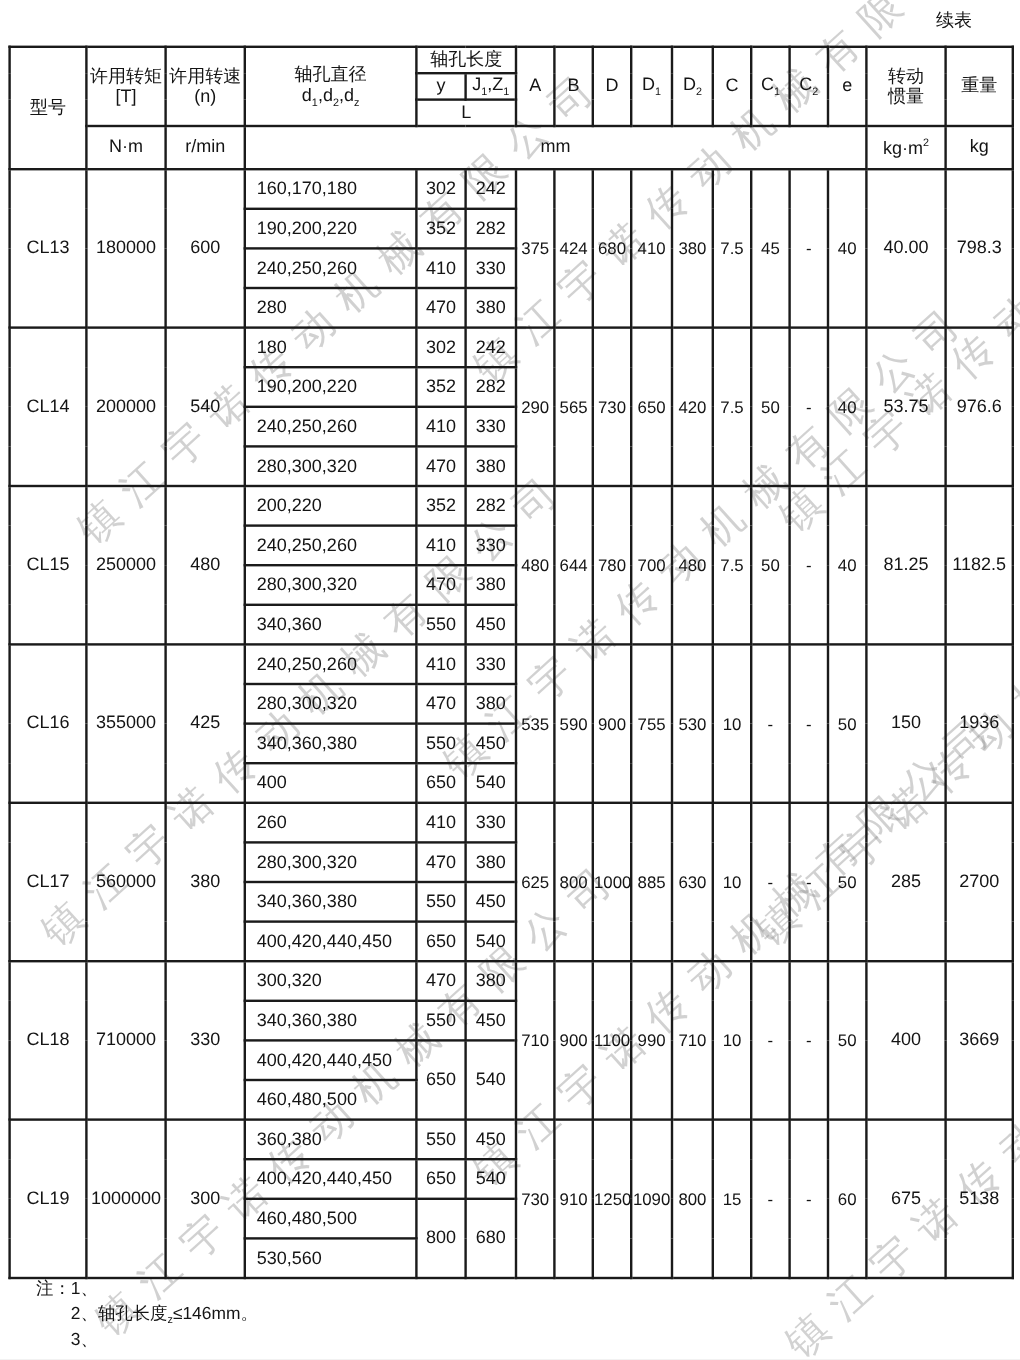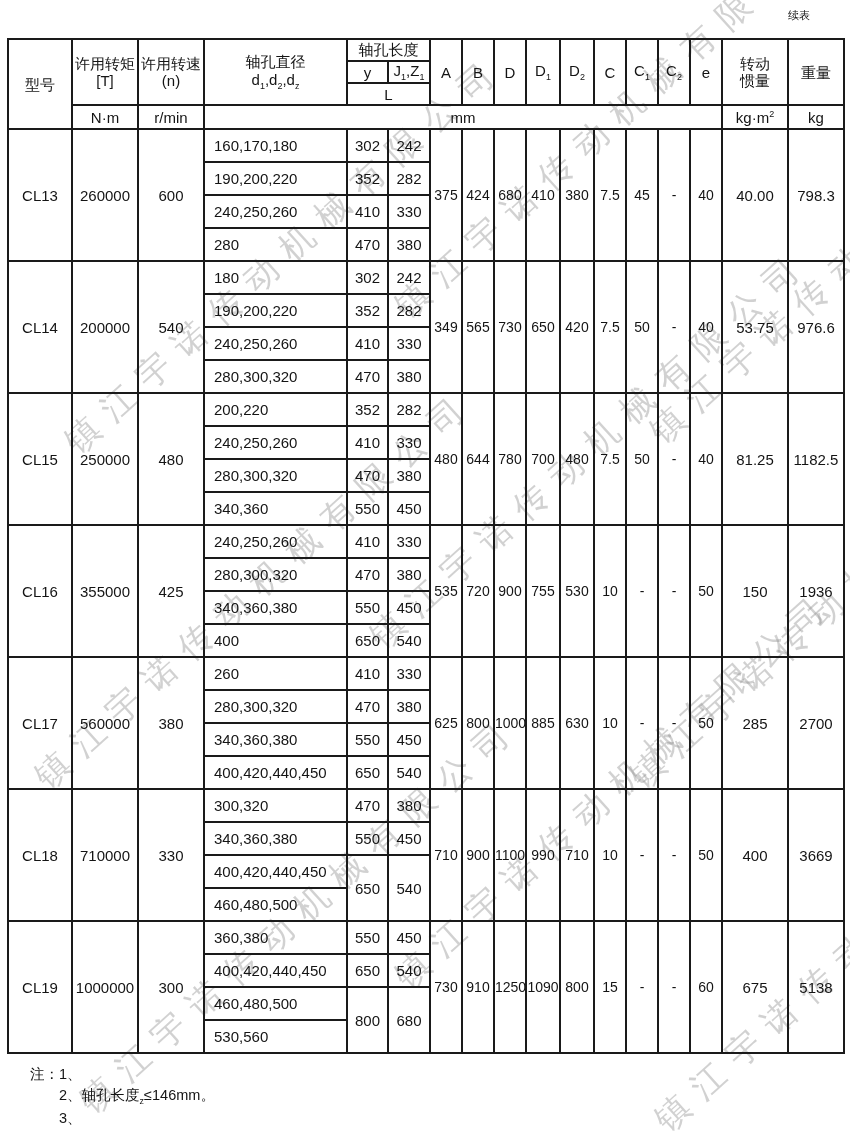--- a/index.html
+++ b/index.html
@@ -7,33 +7,33 @@
     position:relative;width:850px;height:1133px;background:#ffffff;
     overflow:hidden;font-family:"Liberation Sans",sans-serif;color:#141414;
   }
   
   .wm{
     position:absolute;white-space:nowrap;z-index:0;pointer-events:none;
     font-size:34px;letter-spacing:14px;color:#8f8f8f;opacity:.40;
     transform:rotate(-42deg);transform-origin:0 0;
   }
   
-  .continued{position:absolute;top:8px;right:40px;font-size:11px;z-index:2;}
+  .continued{position:absolute;top:8px;right:40px;font-size:15px;z-index:2;}
   
   table.spec{
     position:absolute;left:7px;top:38px;width:837px;z-index:1;
     border-collapse:collapse;table-layout:fixed;background:transparent;
   }
   .spec th,.spec td{
     border:2px solid #1a1a1a;text-align:center;vertical-align:middle;
     padding:0;font-weight:normal;font-size:15px;line-height:1.15;
     white-space:nowrap;overflow:hidden;background:transparent;
   }
   .spec thead tr{height:22px;}
-  .spec thead tr.unit-row{height:24px;}
+  .spec thead tr.unit-row{height:36px;}
   .spec tbody tr{height:33px;}
   .spec td.bore{text-align:left;padding-left:9px;font-size:15px;}
   .spec td.dim{font-size:14px;}
   .spec td.num{font-size:15px;}
   .spec sub{font-size:9px;}
   .spec sup{font-size:9px;}
   
   .notes{position:absolute;left:30px;top:1064px;width:790px;z-index:1;font-size:14.5px;line-height:1.45;}
   .note-row{display:flex;}
   .note-prefix{flex:0 0 auto;}
@@ -122,21 +122,21 @@
           <th>N·m</th>
           <th>r/min</th>
           <th colspan="12">mm</th>
           <th><span>kg·m</span><sup>2</sup></th>
           <th>kg</th>
         </tr>
       </thead>
     <tbody id="tbody">
         <tr>
           <td class="num" rowspan="4">CL13</td>
-          <td class="num" rowspan="4">260000</td>
+          <td class="num" rowspan="4">180000</td>
           <td class="num" rowspan="4">600</td>
           <td class="bore">160,170,180</td>
           <td class="num">302</td>
           <td class="num">242</td>
           <td class="dim" rowspan="4">375</td>
           <td class="dim" rowspan="4">424</td>
           <td class="dim" rowspan="4">680</td>
           <td class="dim" rowspan="4">410</td>
           <td class="dim" rowspan="4">380</td>
           <td class="dim" rowspan="4">7.5</td>
@@ -161,21 +161,21 @@
           <td class="num">470</td>
           <td class="num">380</td>
         </tr>
         <tr>
           <td class="num" rowspan="4">CL14</td>
           <td class="num" rowspan="4">200000</td>
           <td class="num" rowspan="4">540</td>
           <td class="bore">180</td>
           <td class="num">302</td>
           <td class="num">242</td>
-          <td class="dim" rowspan="4">349</td>
+          <td class="dim" rowspan="4">290</td>
           <td class="dim" rowspan="4">565</td>
           <td class="dim" rowspan="4">730</td>
           <td class="dim" rowspan="4">650</td>
           <td class="dim" rowspan="4">420</td>
           <td class="dim" rowspan="4">7.5</td>
           <td class="dim" rowspan="4">50</td>
           <td class="dim" rowspan="4">-</td>
           <td class="dim" rowspan="4">40</td>
           <td class="num" rowspan="4">53.75</td>
           <td class="num" rowspan="4">976.6</td>
@@ -230,21 +230,21 @@
           <td class="num">450</td>
         </tr>
         <tr>
           <td class="num" rowspan="4">CL16</td>
           <td class="num" rowspan="4">355000</td>
           <td class="num" rowspan="4">425</td>
           <td class="bore">240,250,260</td>
           <td class="num">410</td>
           <td class="num">330</td>
           <td class="dim" rowspan="4">535</td>
-          <td class="dim" rowspan="4">720</td>
+          <td class="dim" rowspan="4">590</td>
           <td class="dim" rowspan="4">900</td>
           <td class="dim" rowspan="4">755</td>
           <td class="dim" rowspan="4">530</td>
           <td class="dim" rowspan="4">10</td>
           <td class="dim" rowspan="4">-</td>
           <td class="dim" rowspan="4">-</td>
           <td class="dim" rowspan="4">50</td>
           <td class="num" rowspan="4">150</td>
           <td class="num" rowspan="4">1936</td>
         </tr>

